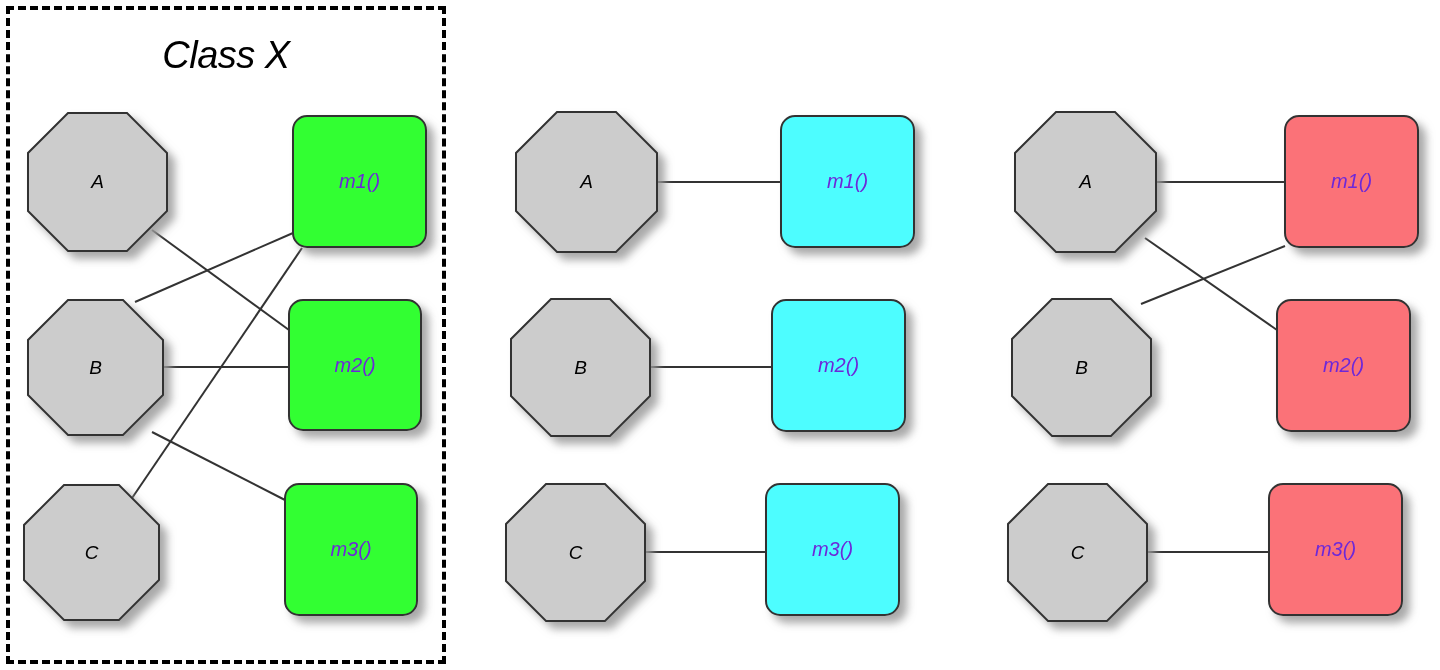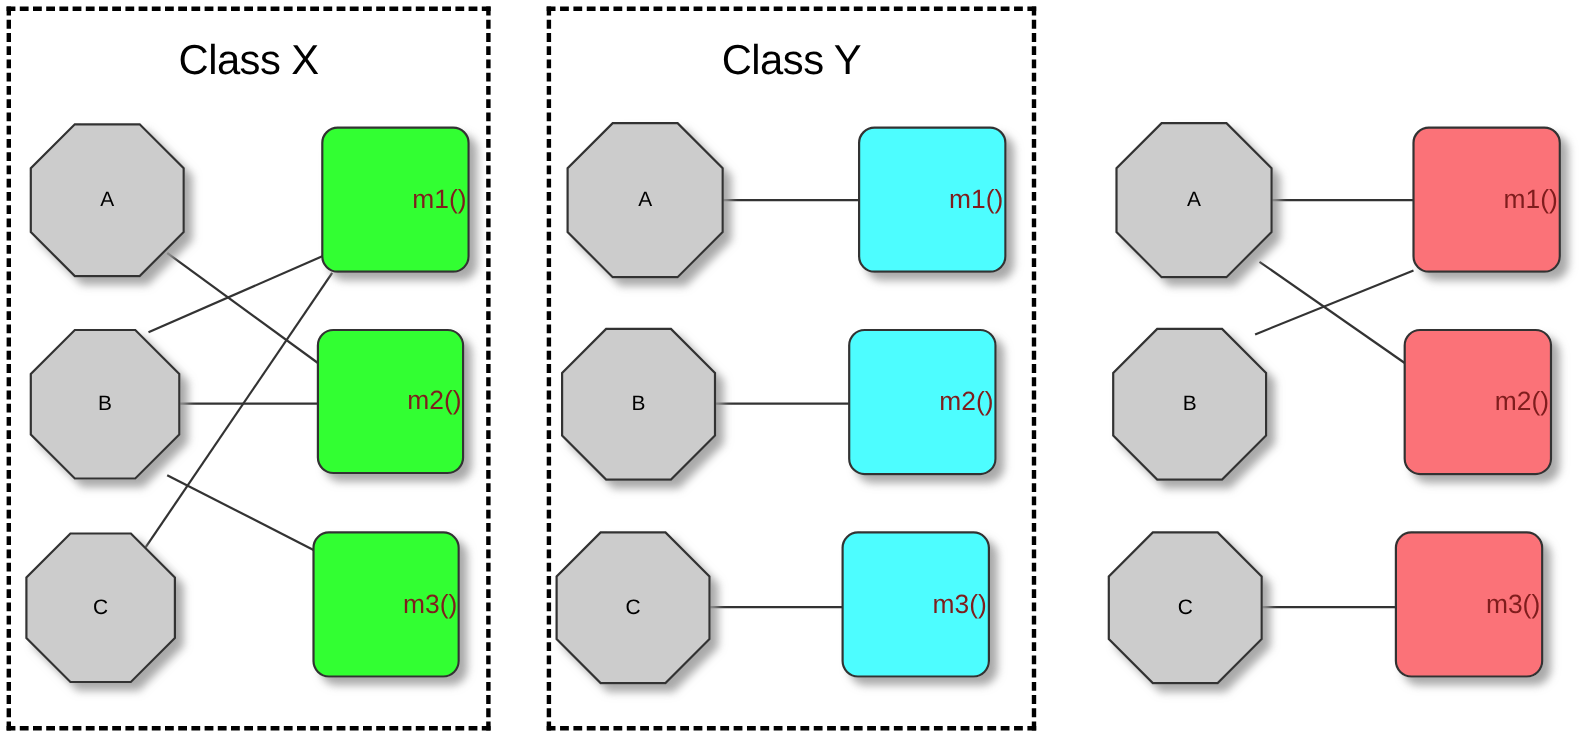--- a/index.html
+++ b/index.html
@@ -11,20 +11,21 @@
     width: 1440px;
     height: 670px;
     font-family: "Liberation Sans", sans-serif;
     overflow: hidden;
   }
   #canvas {
     position: relative;
     width: 1327px;
     height: 670px;
     background: #ffffff;
+    font-style: italic;
   }
   .panel {
     position: absolute;
     top: 6px;
     height: 658px;
     border: 4px dashed #000000;
     background: transparent;
     box-sizing: border-box;
   }
   #panel-x { left: 6px;   width: 440px; }
@@ -64,40 +65,36 @@
     color: #000000;
     font-family: "Liberation Sans", sans-serif;
     pointer-events: none;
     white-space: nowrap;
   }
   .method-label {
     position: absolute;
     display: flex;
     align-items: center;
     justify-content: center;
-    font-size: 24px;
-    color: #7f1d1d;
+    font-size: 20px;
+    color: #6d28d9;
     font-family: "Liberation Sans", sans-serif;
     pointer-events: none;
     white-space: nowrap;
-    padding-left: 40px;
   }
 </style>
 </head>
 <body>
 
 <div id="canvas">
 
   <div class="panel" id="panel-x">
     <div class="panel-title">Class X</div>
   </div>
 
-  <div class="panel" id="panel-y">
-    <div class="panel-title">Class Y</div>
-  </div>
 
 
   <svg class="svg-layer" viewBox="0 0 1440 670" xmlns="http://www.w3.org/2000/svg">
     <defs>
       <filter id="dropsh" x="-40%" y="-40%" width="200%" height="200%">
         <feDropShadow dx="7" dy="7" stdDeviation="4" flood-color="#9a9a9a" flood-opacity="0.85"></feDropShadow>
       </filter>
     </defs>
 
     <g stroke="#333333" stroke-width="2" fill="none">

